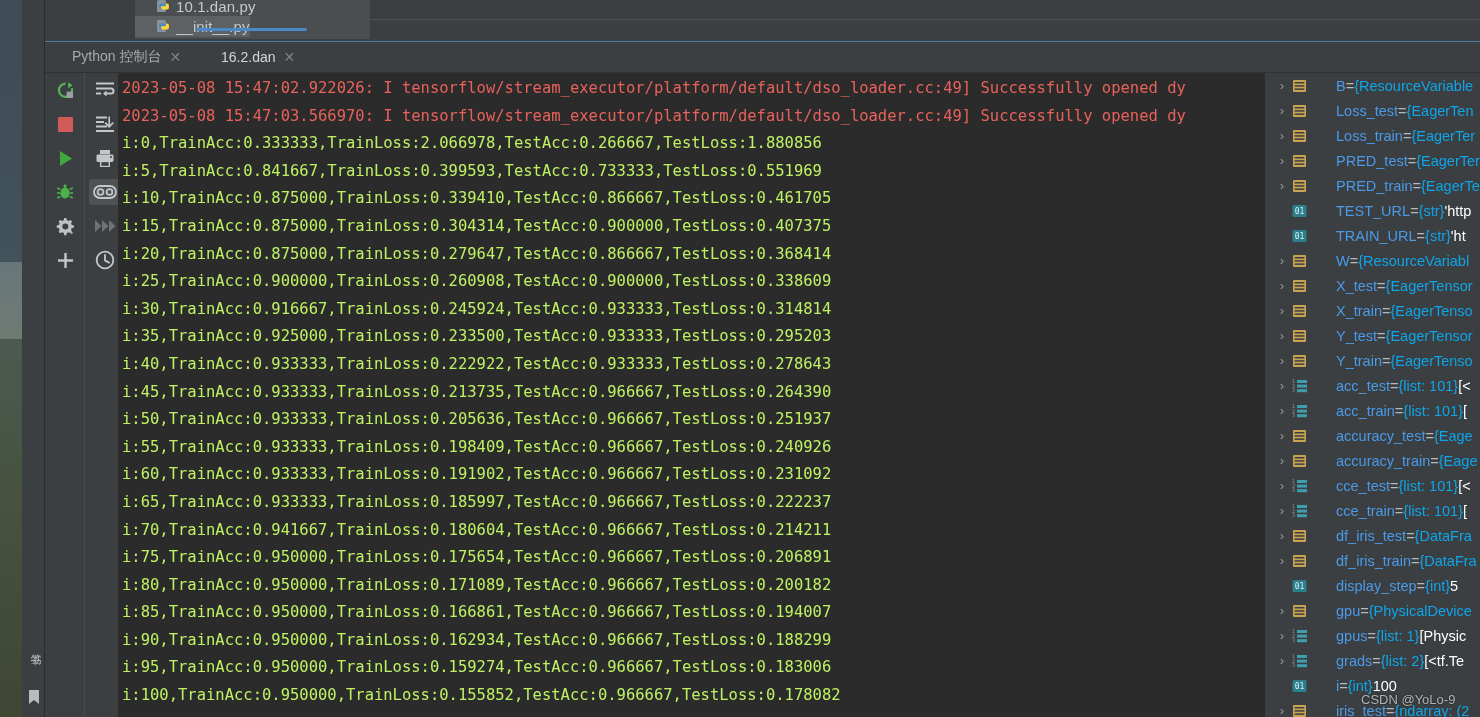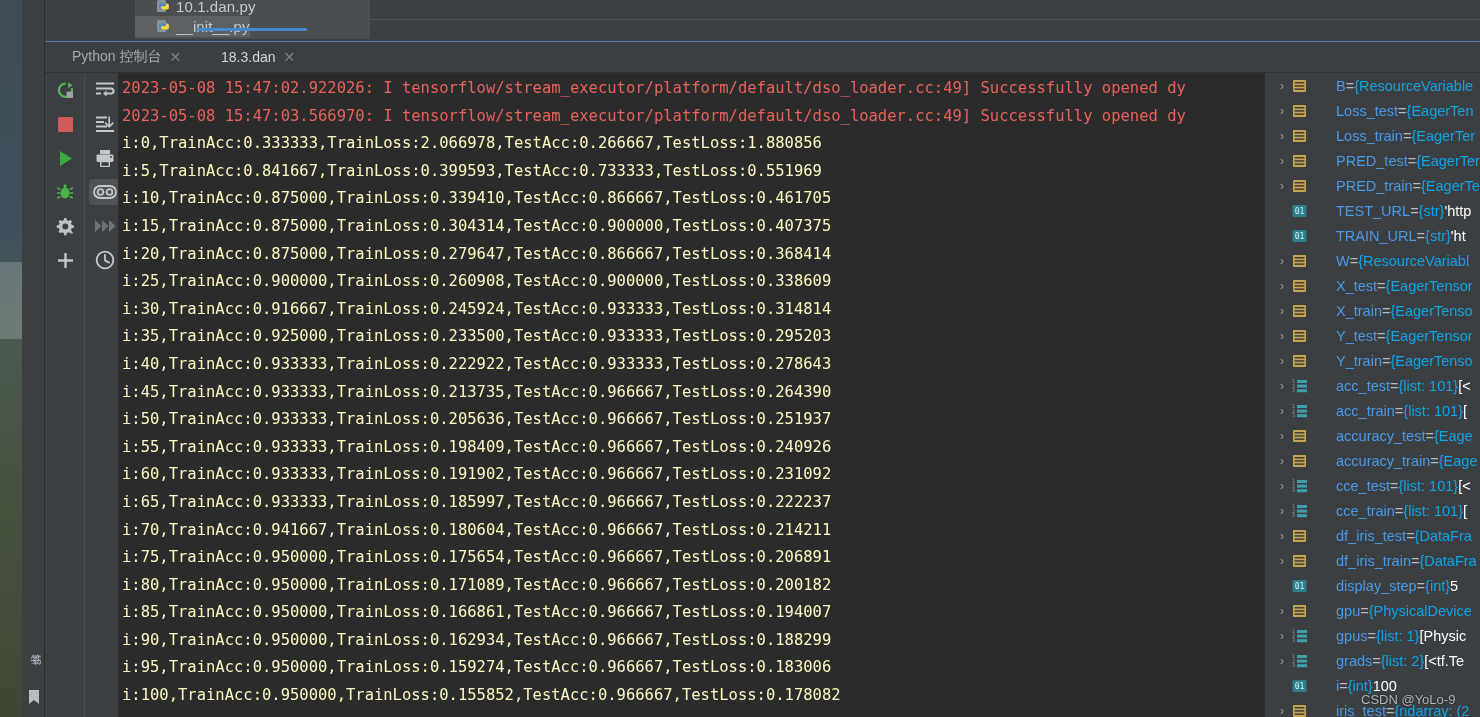--- a/index.html
+++ b/index.html
@@ -103,21 +103,21 @@
   .console {
     position: absolute; left: 118px; top: 73px; width: 1147px; height: 644px;
     background: #2b2b2b; overflow: hidden; text-decoration: underline;
   }
   .console-lines {
     position: absolute; left: 4px; top: 2px; right: 0;
     font-family: "DejaVu Sans Mono", monospace;
     font-size: 15.5px; line-height: 27.6px;
     white-space: pre;
   }
-  .cline { color: #fef9c3; height: 27.6px; }
+  .cline { color: #bef264; height: 27.6px; }
   .cline.err { color: #e8625c; }
 
   .console-scrollbar {
     position: absolute; right: 18px; top: 73px; width: 9px; height: 644px;
   }
   .console-scroll-thumb {
     position: absolute; left: 0; top: 435px; width: 9px; height: 160px;
     background: #5a5d5e; border-radius: 4px;
   }
   .console-marker-strip {
@@ -198,21 +198,21 @@
       <span class="fname">__init__.py</span>
     </div>
   </div>
 
   <div class="tabbar">
     <div class="tab t1">
       <span>Python 控制台</span>
       <span class="close">✕</span>
     </div>
     <div class="tab t2">
-      <span>18.3.dan</span>
+      <span>16.2.dan</span>
       <span class="close">✕</span>
     </div>
   </div>
   <div class="tabbar-topline"></div>
   <div class="tab-underline"></div>
 
   <div class="toolbar-col c1">
     <div class="tb-btn" style="top:4px">
       <svg width="19" height="19" viewBox="0 0 19 19">
         <path d="M9.5 2.6a6.6 6.6 0 1 0 6.3 4.6" fill="none" stroke="#54b45a" stroke-width="2.2"></path>

